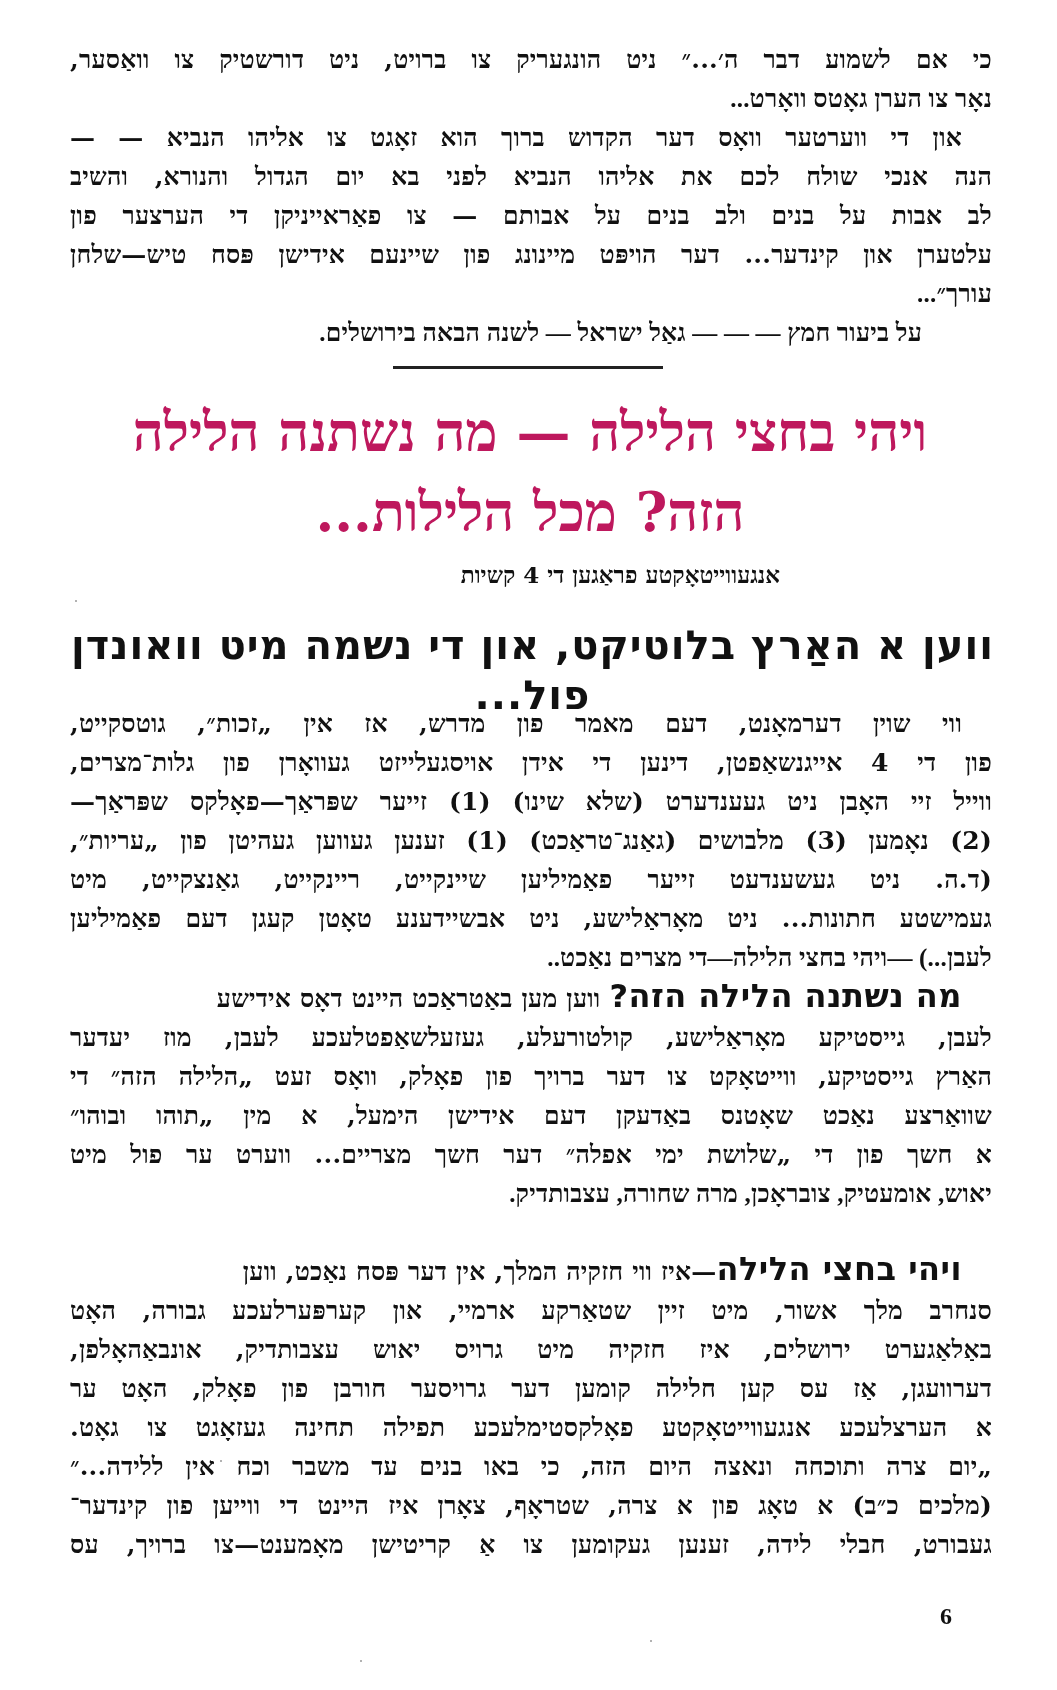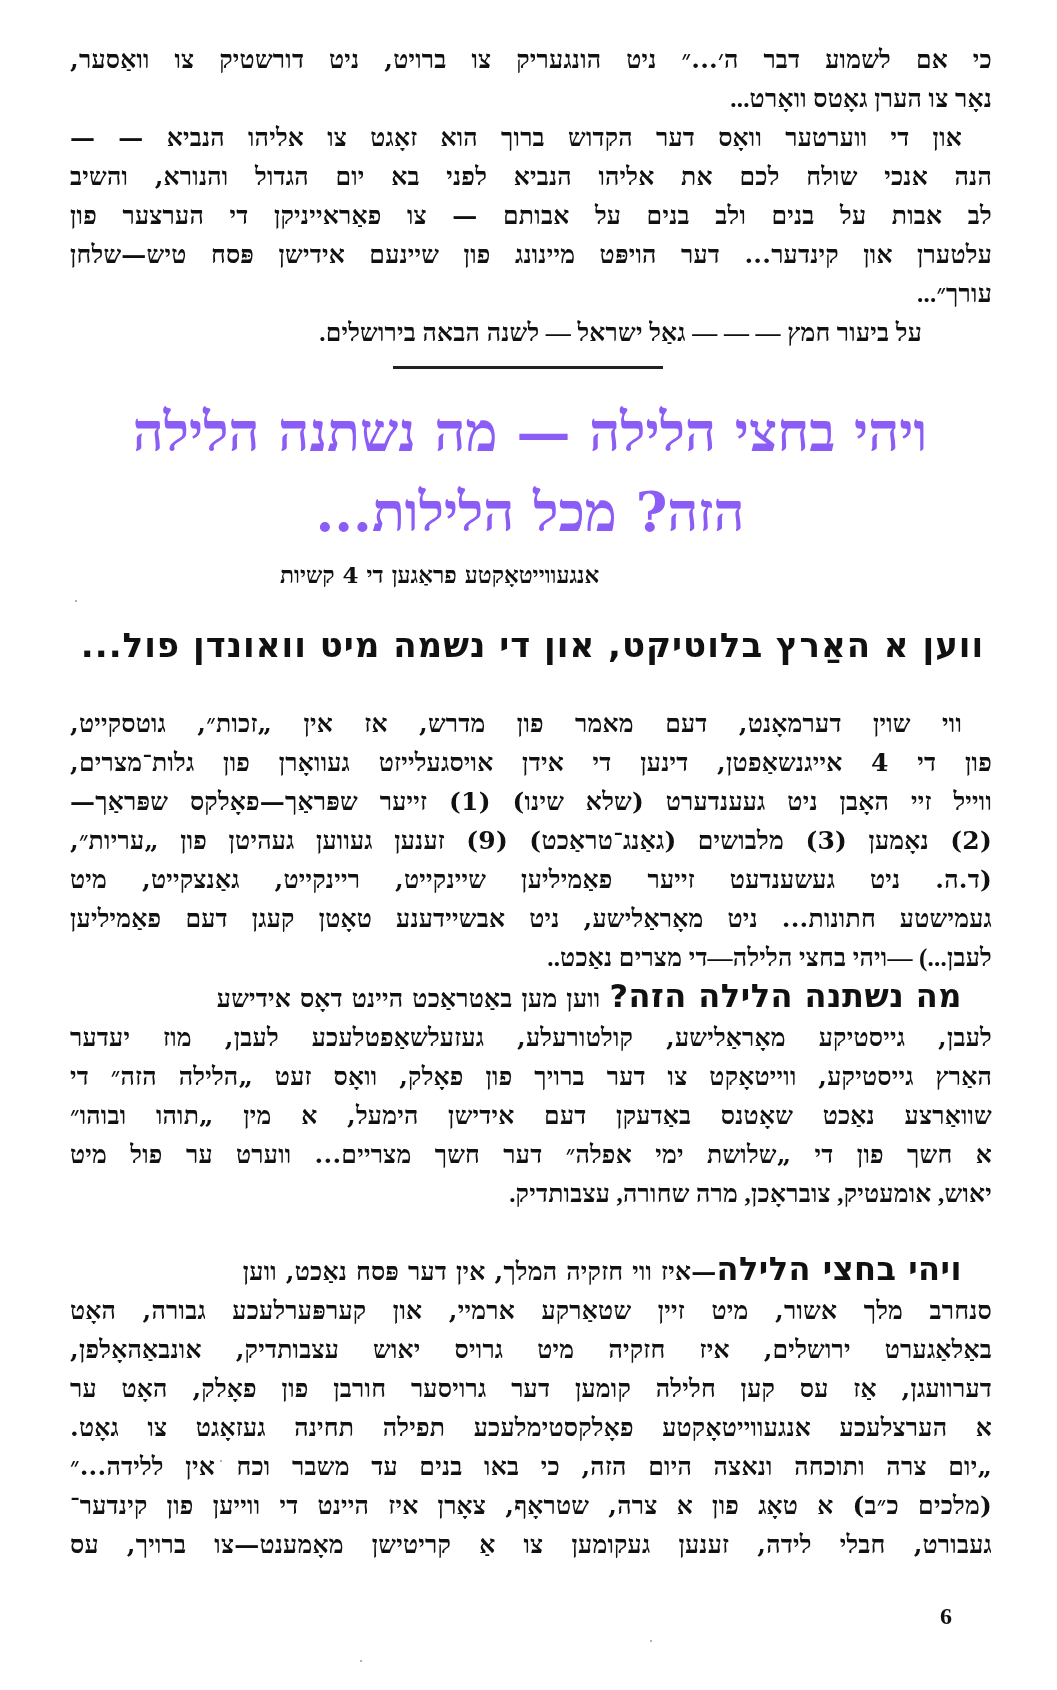--- a/index.html
+++ b/index.html
@@ -19,30 +19,30 @@
   }
   .line.short { text-align-last: right; font-family: Liberation Serif, serif; }
   .line.indent { padding-right: 30px; }
   .rule {
     position: absolute; left: 393px; top: 366px; width: 270px; height: 3px;
     background: #222;
   }
   .title {
     position: absolute; left: 50px; width: 960px; direction: rtl;
     text-align: center; font-family: "DejaVu Serif", serif; font-weight: bold;
-    font-size: 54px; line-height: 80px; color: #8b5cf6;
+    font-size: 54px; line-height: 80px; color: #be185d;
   }
   .subtitle {
     position: absolute; left: 280px; width: 500px; top: 558px; direction: rtl;
-    text-align: left; font-size: 23px; font-weight: bold; line-height: 34px;
+    text-align: right; font-size: 23px; font-weight: bold; line-height: 34px;
   }
   .tagline {
     position: absolute; left: 70px; width: 925px; top: 620px; direction: rtl;
     text-align: center; font-family: "DejaVu Sans", sans-serif; font-weight: bold;
-    font-size: 34px; line-height: 50px; letter-spacing: 1px;
+    font-size: 40px; line-height: 50px; letter-spacing: 1px;
   }
   .lead {
     font-family: "DejaVu Sans", sans-serif; font-weight: bold; font-size: 32px;
     letter-spacing: 0.5px;
   }
   .page-num {
     position: absolute; left: 940px; top: 1603px; font-size: 24px; font-weight: bold;
     font-family: "Liberation Serif", serif;
   }
   .speck { position: absolute; width: 2px; height: 2px; background: #999; border-radius: 1px; }
@@ -69,21 +69,21 @@
   <div class="title" style="top:472px;">הזה? מכל הלילות...</div>
 
   <div class="subtitle">אנגעווייטאָקטע פראַגען די 4 קשיות</div>
 
   <div class="tagline">ווען א האַרץ בלוטיקט, און די נשמה מיט וואונדן פול...</div>
 
   <div class="block" style="top:704px;">
     <span class="line indent">ווי שוין דערמאָנט, דעם מאמר פון מדרש, אז אין „זכות״, גוטסקייט,</span>
     <span class="line">פון די 4 אייגנשאַפטן, דינען די אידן אויסגעלייזט געוואָרן פון גלות־מצרים,</span>
     <span class="line">ווייל זיי האָבן ניט געענדערט (שלא שינו) (1) זייער שפּראַך—פאָלקס שפּראַך—</span>
-    <span class="line">(2) נאָמען (3) מלבושים (גאַנג־טראַכט) (9) זענען געווען געהיטן פון „עריות״,</span>
+    <span class="line">(2) נאָמען (3) מלבושים (גאַנג־טראַכט) (1) זענען געווען געהיטן פון „עריות״,</span>
     <span class="line">(ד.ה. ניט געשענדעט זייער פאַמיליען שיינקייט, ריינקייט, גאַנצקייט, מיט</span>
     <span class="line">געמישטע חתונות... ניט מאָראַלישע, ניט אבשיידענע טאָטן קעגן דעם פאַמיליען</span>
     <span class="line short">לעבן...) —ויהי בחצי הלילה—די מצרים נאַכט..</span>
   </div>
 
   <div class="block" style="top:977px;">
     <span class="line indent" style="text-align-last:right;"><span class="lead">מה נשתנה הלילה הזה?</span><span> ווען מען באַטראַכט היינט דאָס אידישע</span></span>
     <span class="line">לעבן, גייסטיקע מאָראַלישע, קולטורעלע, געזעלשאַפטלעכע לעבן, מוז יעדער</span>
     <span class="line">האַרץ גייסטיקע, ווייטאָקט צו דער ברויך פון פאָלק, וואָס זעט „הלילה הזה״ די</span>
     <span class="line">שוואַרצע נאַכט שאָטנס באַדעקן דעם אידישן הימעל, א מין „תוהו ובוהו״</span>

